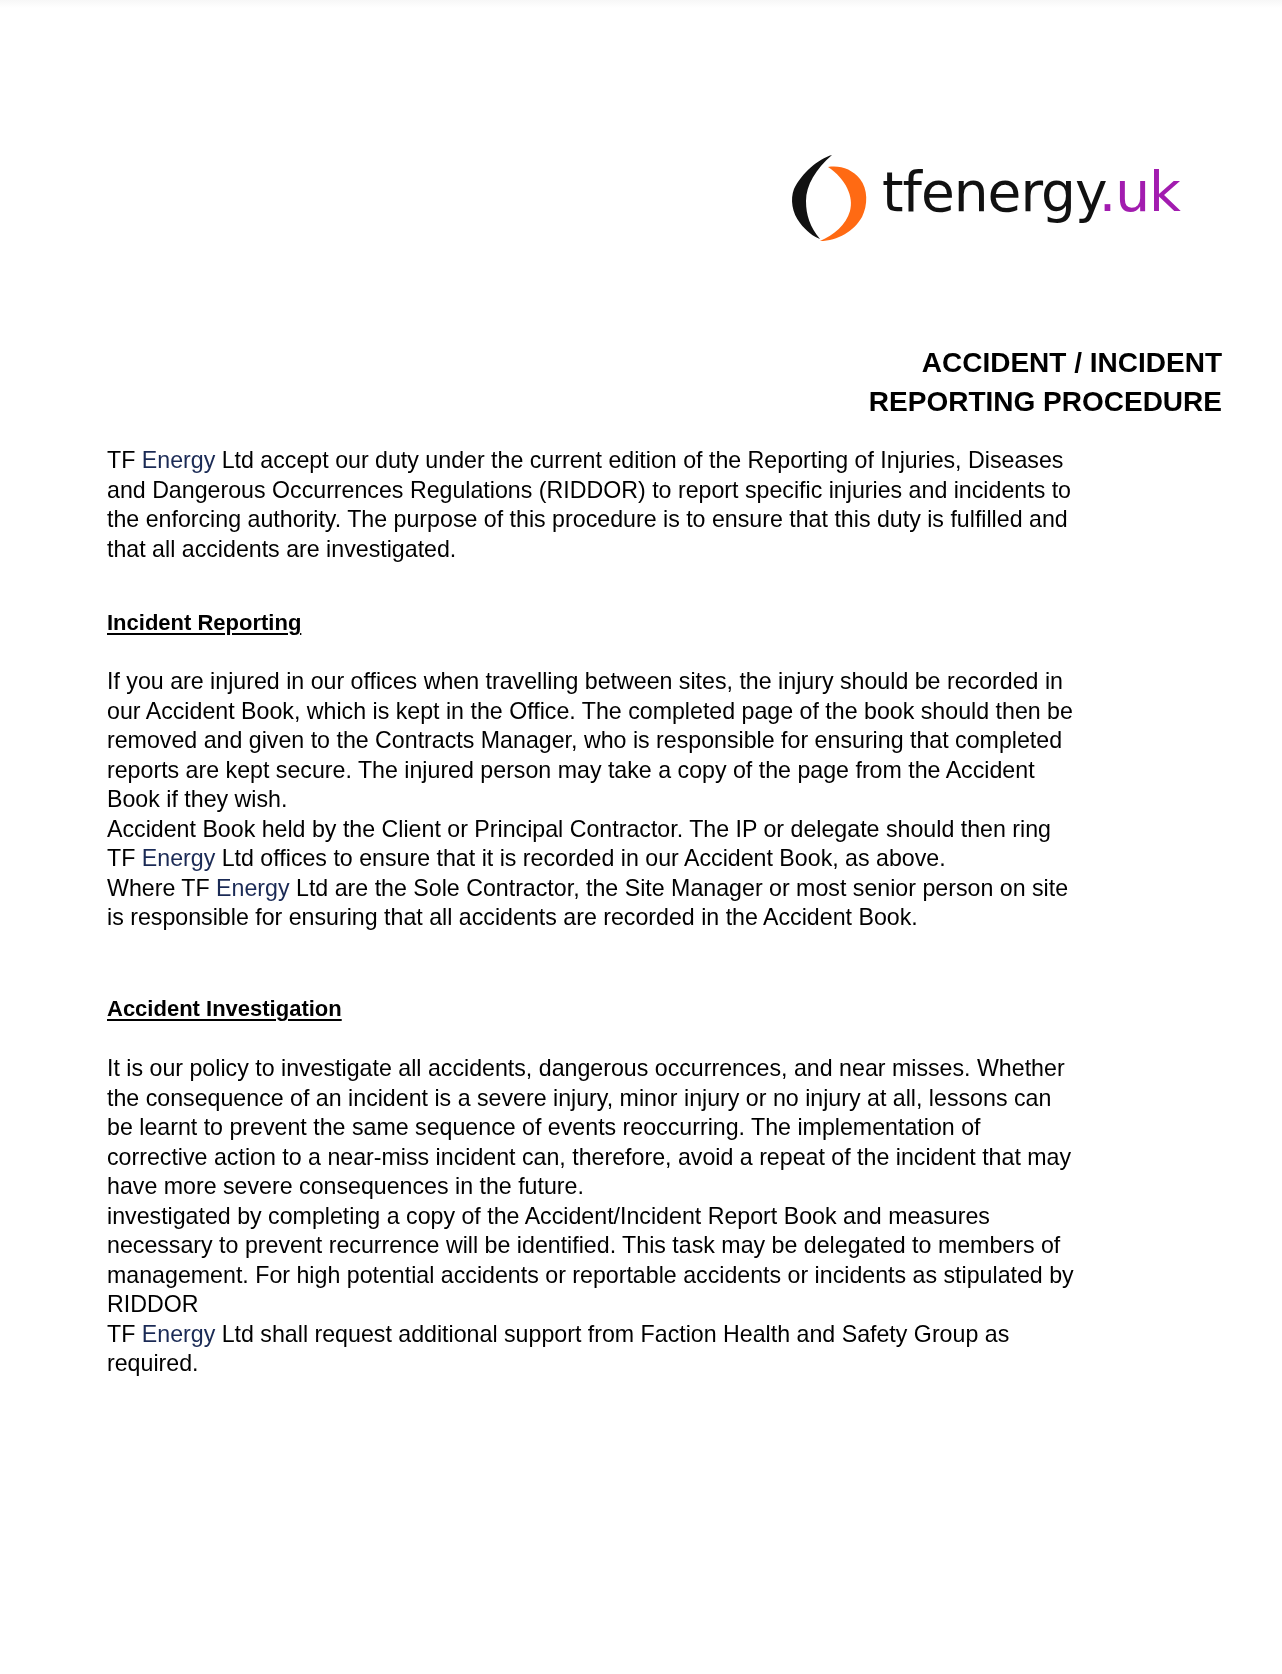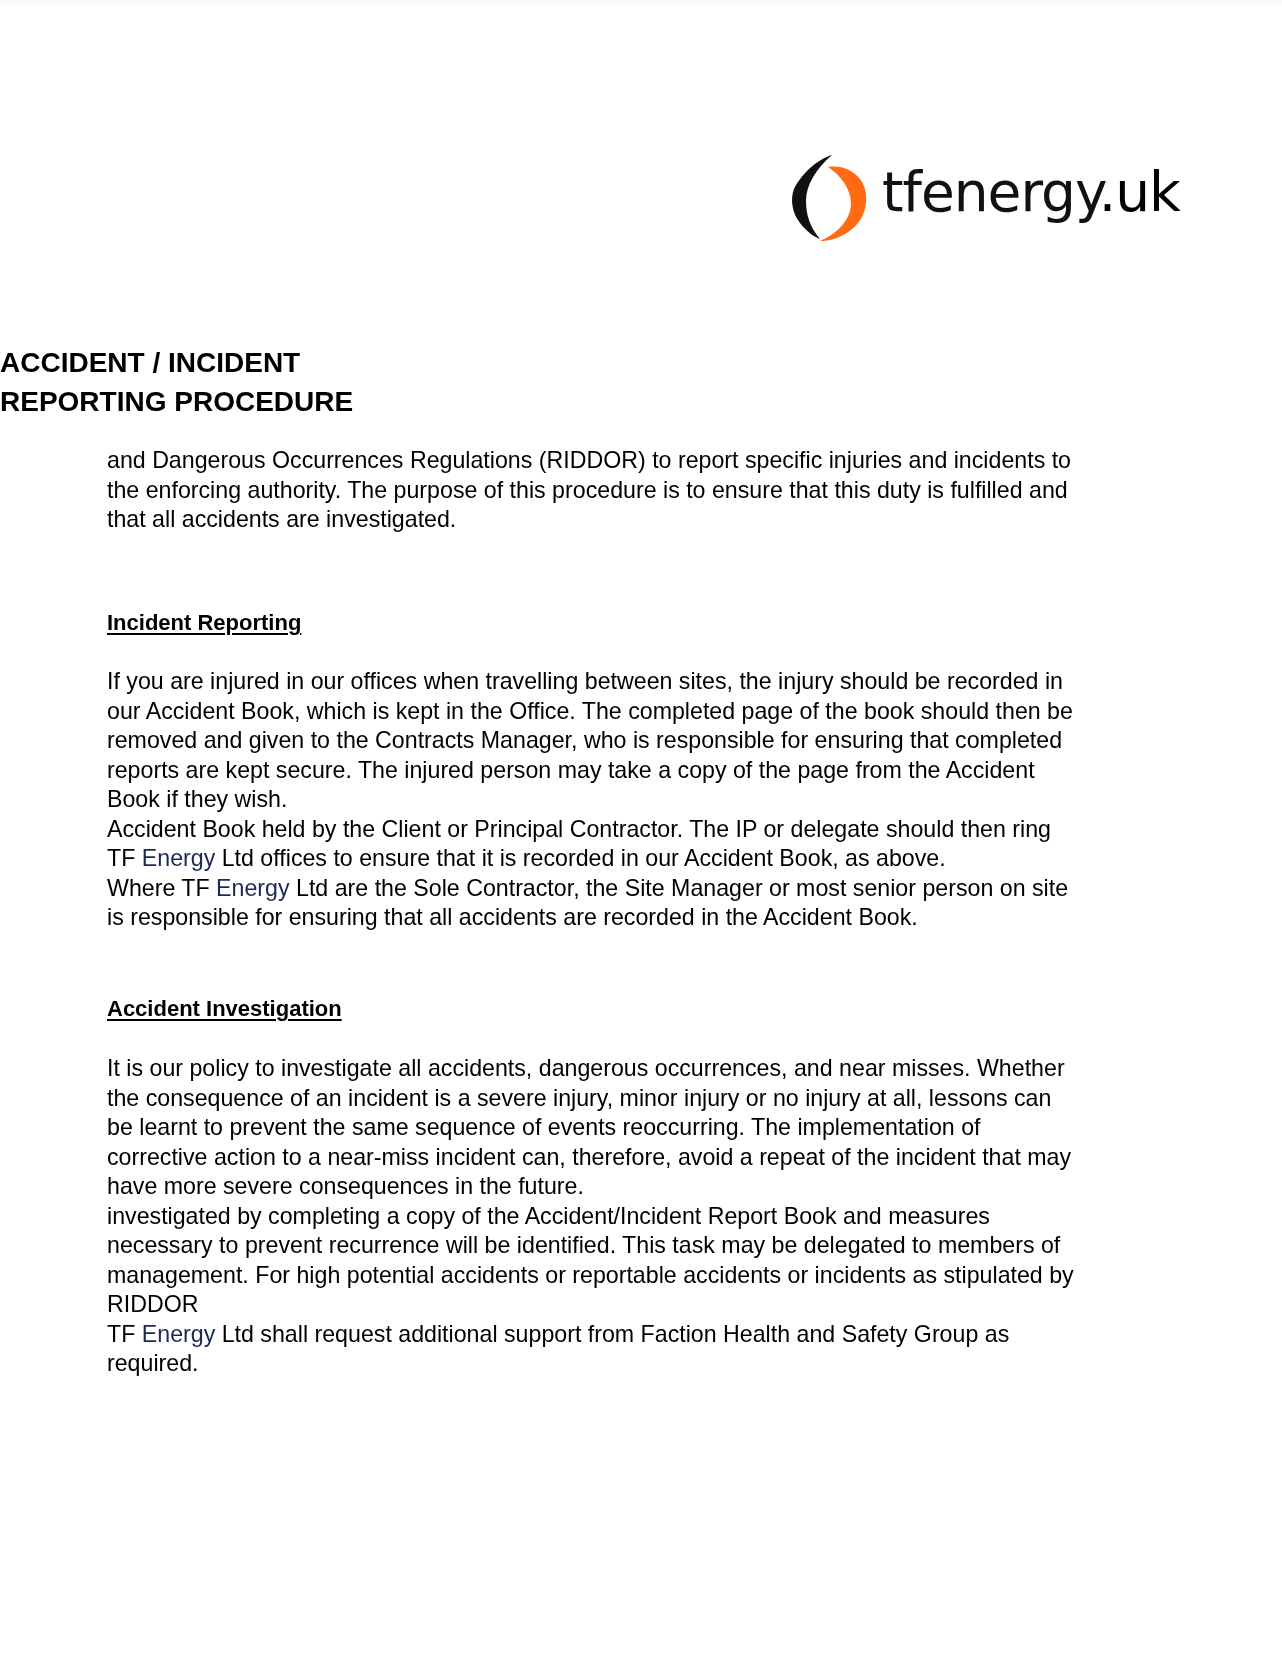--- a/index.html
+++ b/index.html
@@ -11,24 +11,24 @@
     .logo {
       position: absolute; left: 788px; top: 153px; height: 90px;
       display: flex; align-items: center;
     }
     .logo svg { width: 84px; height: 90px; display: block; }
     .logo-text {
       font-family: "DejaVu Sans", sans-serif;
       font-size: 55px; letter-spacing: -1px; margin-left: 10px;
       line-height: 1; position: relative; top: -6px; color: #111111;
     }
-    .logo-text .tld { color: #000000; }
+    .logo-text .tld { color: #a21caf; }
     .title {
       position: absolute; left: 0; width: 1222px; top: 343px;
-      text-align: left; font-weight: bold; font-size: 28px; line-height: 39px;
+      text-align: right; font-weight: bold; font-size: 28px; line-height: 39px;
     }
     .para {
       position: absolute; left: 107px; width: 1080px;
       font-size: 23.2px; line-height: 29.5px;
     }
     .para .line { display: block; white-space: nowrap; }
     .energy { color: #1a2a55; }
     .heading {
       position: absolute; left: 107px; font-weight: bold; font-size: 22px;
       text-decoration: underline; text-decoration-thickness: 2px; text-underline-offset: 3px;
@@ -44,20 +44,21 @@
   </svg>
   <div class="logo-text"><span>tfenergy</span><span class="tld">.uk</span></div>
 </div>
 
 <div class="title">
   <div>ACCIDENT / INCIDENT</div>
   <div>REPORTING PROCEDURE</div>
 </div>
 
 <div class="para" id="intro" style="top:446px;">
+    <span class="line">TF <span class="energy">Energy</span> Ltd accept our duty under the current edition of the Reporting of Injuries, Diseases</span>
     <span class="line">and Dangerous Occurrences Regulations (RIDDOR) to report specific injuries and incidents to</span>
     <span class="line">the enforcing authority. The purpose of this procedure is to ensure that this duty is fulfilled and</span>
     <span class="line">that all accidents are investigated.</span>
   </div>
 
 <div class="heading" style="top:610px;">Incident Reporting</div>
 <div class="para" id="sec0" style="top:667px;">
     <span class="line">If you are injured in our offices when travelling between sites, the injury should be recorded in</span>
     <span class="line">our Accident Book, which is kept in the Office. The completed page of the book should then be</span>
     <span class="line">removed and given to the Contracts Manager, who is responsible for ensuring that completed</span>

